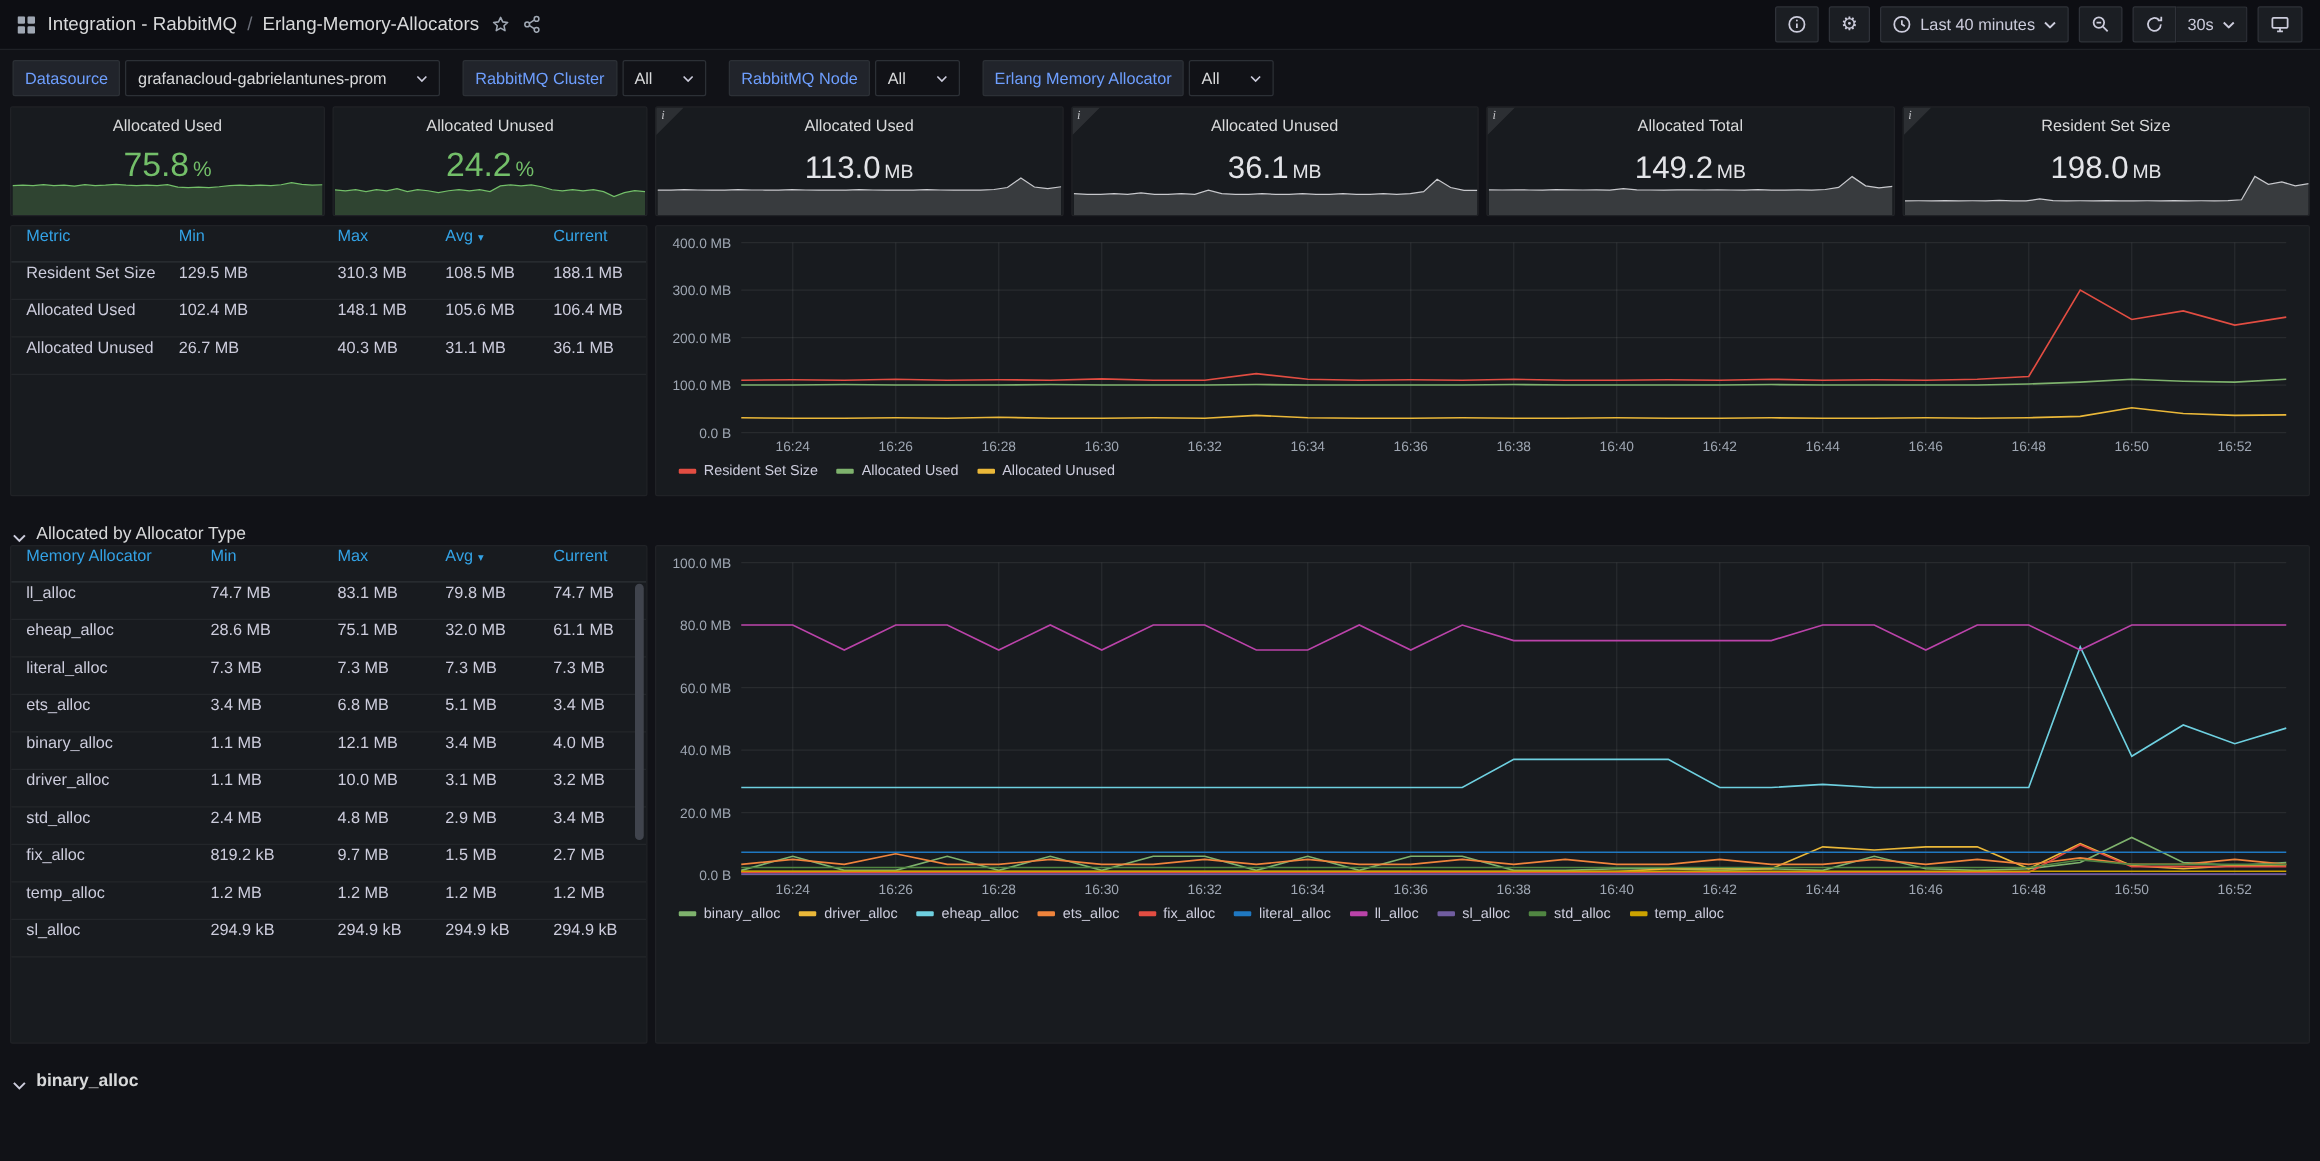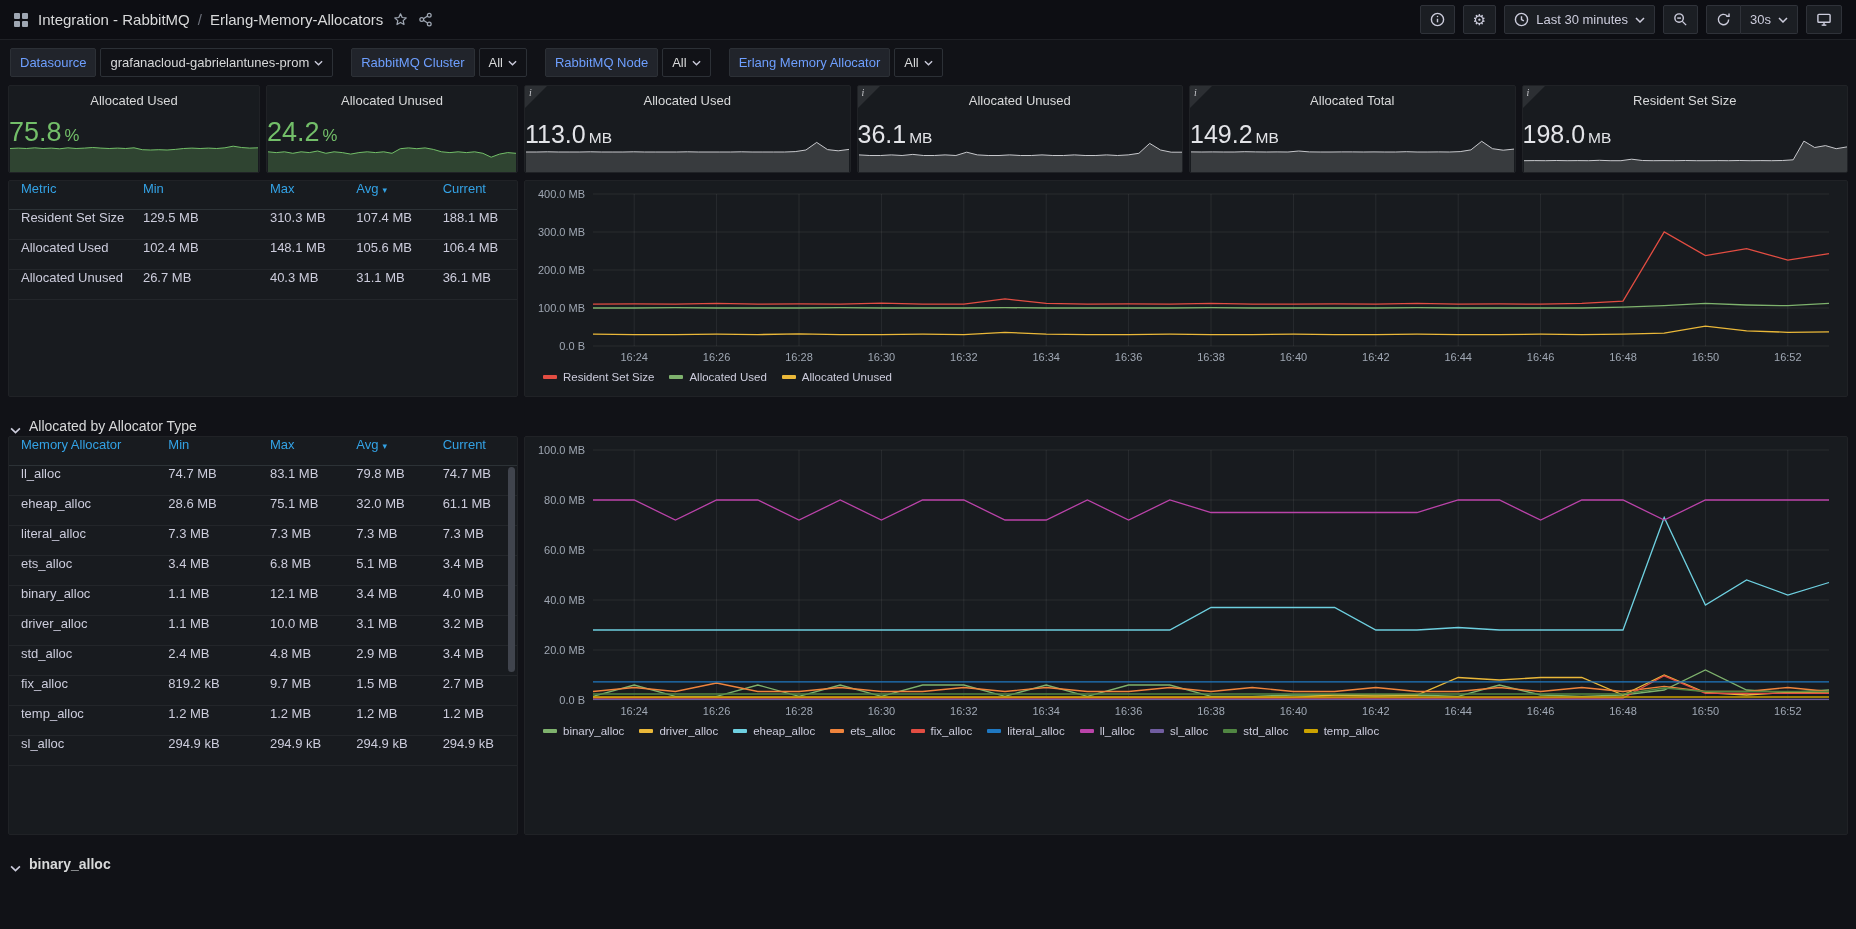--- a/index.html
+++ b/index.html
@@ -14,29 +14,29 @@
 .hdr-right{margin-left:auto;display:flex;align-items:center;gap:8px}
 .tool-btn{height:29px;display:flex;align-items:center;gap:7px;padding:0 9px;background:#1b1e23;border:1px solid #2f3239;border-radius:2px;color:#ccccdc;cursor:pointer;font-size:13px;font-family:inherit}
 .btn-group{display:flex}
 .btn-group .tool-btn:first-child{border-radius:2px 0 0 2px}
 .btn-group .tool-btn:last-child{border-radius:0 2px 2px 0;border-left:none}
 .gear-glyph{font-size:15px;color:#ccccdc;line-height:1}
 
 .submenu{display:flex;align-items:center;gap:18px;padding:8px 10px;height:45px}
 .filter{display:flex;align-items:center;gap:4px}
 .f-label{display:flex;align-items:center;padding:0 9px;height:29px;background:#21242b;border:1px solid #2c3036;border-radius:2px;color:#6e9fff;font-size:13px;cursor:default}
-.f-value{display:flex;align-items:center;gap:5px;padding:11px 9px;height:29px;background:#111217;border:1px solid #2c3036;border-radius:2px;color:#d8d9da;font-size:13px;cursor:pointer}
+.f-value{display:flex;align-items:center;gap:24px;padding:11px 9px;height:29px;background:#111217;border:1px solid #2c3036;border-radius:2px;color:#d8d9da;font-size:13px;cursor:pointer}
 
 .dash{padding:0 8px}
 .row{display:flex;gap:6px;margin-bottom:7px}
 .panel{background:#181b1f;border:1px solid #202226;border-radius:2px;position:relative;overflow:hidden}
 .p-title{font-size:13px;color:#d8d9da;text-align:center;padding-top:7px;font-weight:500;position:relative;z-index:2;cursor:pointer}
 .gauge{width:252px;height:88px;flex:none}
 .stat{flex:1;height:88px}
-.big-val{position:absolute;left:0;right:0;top:31px;text-align:left;z-index:2;font-weight:500}
+.big-val{position:absolute;left:0;right:0;top:31px;text-align:center;z-index:2;font-weight:500}
 .gauge .big-val{color:#73bf69;font-size:27px}
 .stat .big-val{color:#e3e4e8;font-size:25px;top:34px}
 .big-val .unit{font-size:0.62em;margin-left:3px}
 .spark{position:absolute;left:1px;right:1px;bottom:0;z-index:1}
 .gauge .spark{height:38px}
 .stat .spark{height:36px}
 .corner{position:absolute;top:0;left:0;width:0;height:0;border-top:22px solid rgba(255,255,255,.09);border-right:22px solid transparent;z-index:3;cursor:pointer}
 .corner i{position:absolute;top:-21px;left:4px;font-style:italic;font-size:10px;color:#c7c8cc;font-family:"Liberation Serif",serif}
 
 .tbl-panel{width:510px;flex:none}
@@ -108,21 +108,21 @@
     <button class="tool-btn">
       <span class="gear-glyph">⚙</span>
     </button>
     <button class="tool-btn">
       <span class="icon">
         <svg width="15" height="15" viewBox="0 0 16 16" fill="none" stroke="#ccccdc" stroke-width="1.5">
             <circle cx="8" cy="8" r="6.5"></circle>
             <polyline points="8,4.5 8,8 10.5,9.5"></polyline>
           </svg>
       </span>
-      <span>Last 30 minutes</span>
+      <span>Last 40 minutes</span>
       <span class="icon">
         <svg width="10" height="6" viewBox="0 0 10 6" fill="none" stroke="#ccccdc" stroke-width="1.5">
             <polyline points="1,1 5,5 9,1"></polyline>
           </svg>
       </span>
     </button>
     <button class="tool-btn">
       <span class="icon">
         <svg width="15" height="15" viewBox="0 0 16 16" fill="none" stroke="#ccccdc" stroke-width="1.5">
             <circle cx="6.5" cy="6.5" r="4.5"></circle>
@@ -292,21 +292,21 @@
             <div class="gt-cell">Metric</div>
             <div class="gt-cell">Min</div>
             <div class="gt-cell">Max</div>
             <div class="gt-cell">Avg<span class="sort-arrow">▾</span></div>
             <div class="gt-cell">Current</div>
           </div>
           <div class="gt-row">
             <div class="gt-cell">Resident Set Size</div>
             <div class="gt-cell">129.5 MB</div>
             <div class="gt-cell">310.3 MB</div>
-            <div class="gt-cell">107.4 MB</div>
+            <div class="gt-cell">108.5 MB</div>
             <div class="gt-cell">188.1 MB</div>
           </div>
           <div class="gt-row">
             <div class="gt-cell">Allocated Used</div>
             <div class="gt-cell">102.4 MB</div>
             <div class="gt-cell">148.1 MB</div>
             <div class="gt-cell">105.6 MB</div>
             <div class="gt-cell">106.4 MB</div>
           </div>
           <div class="gt-row">

